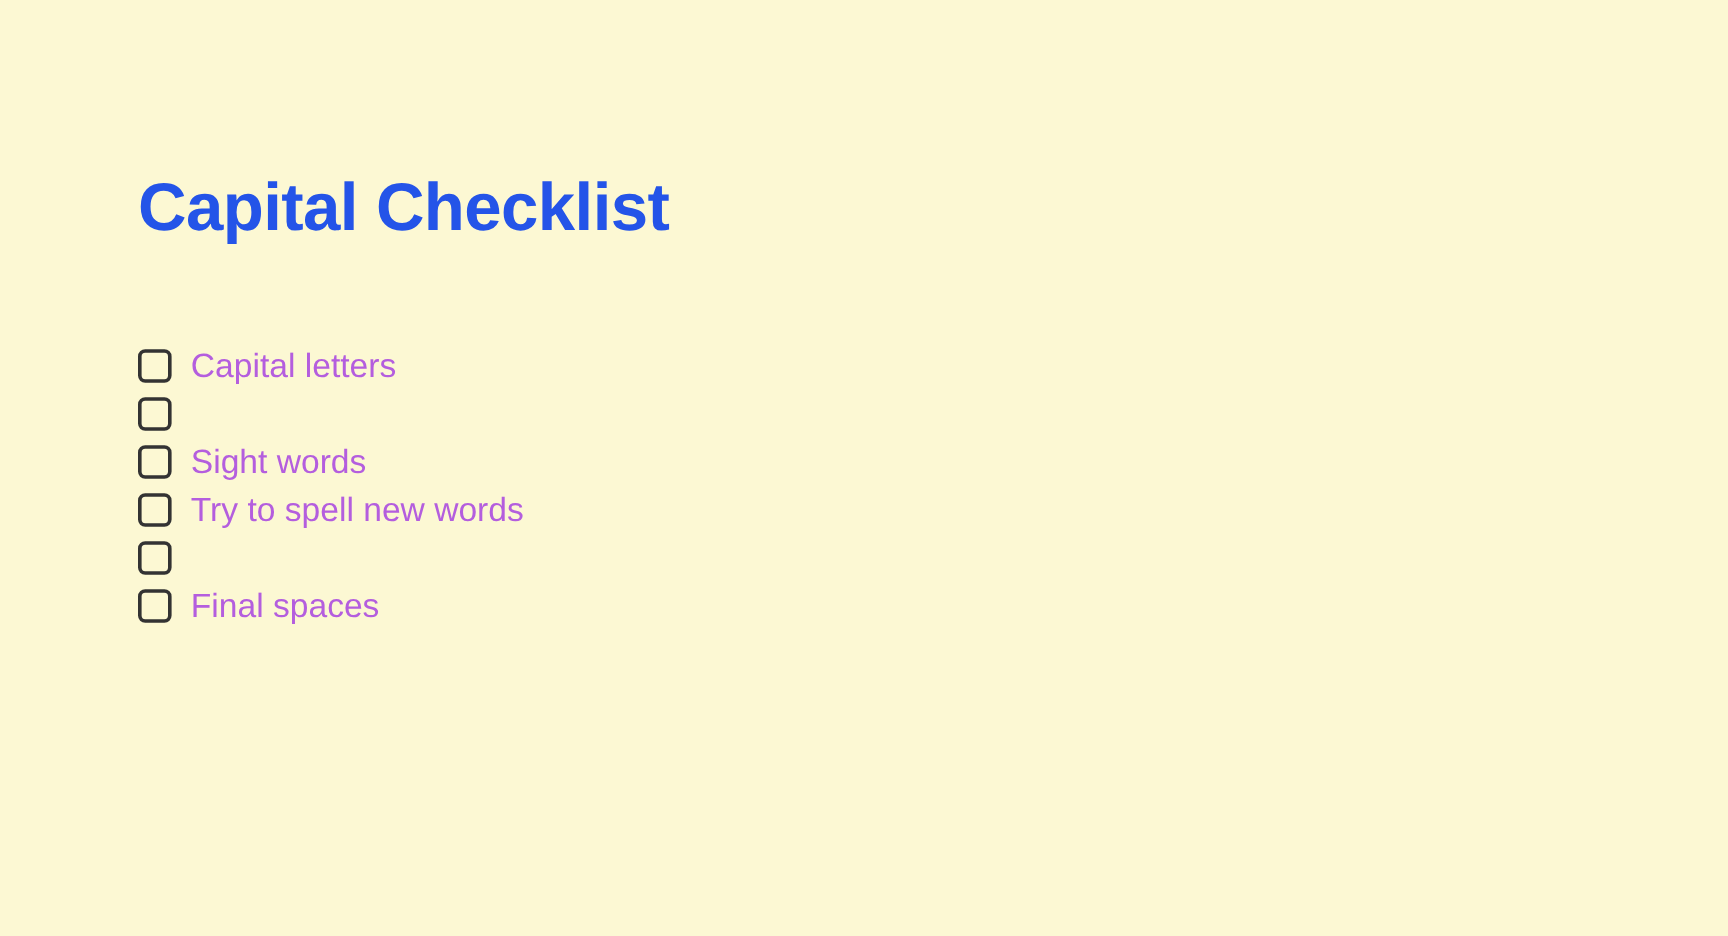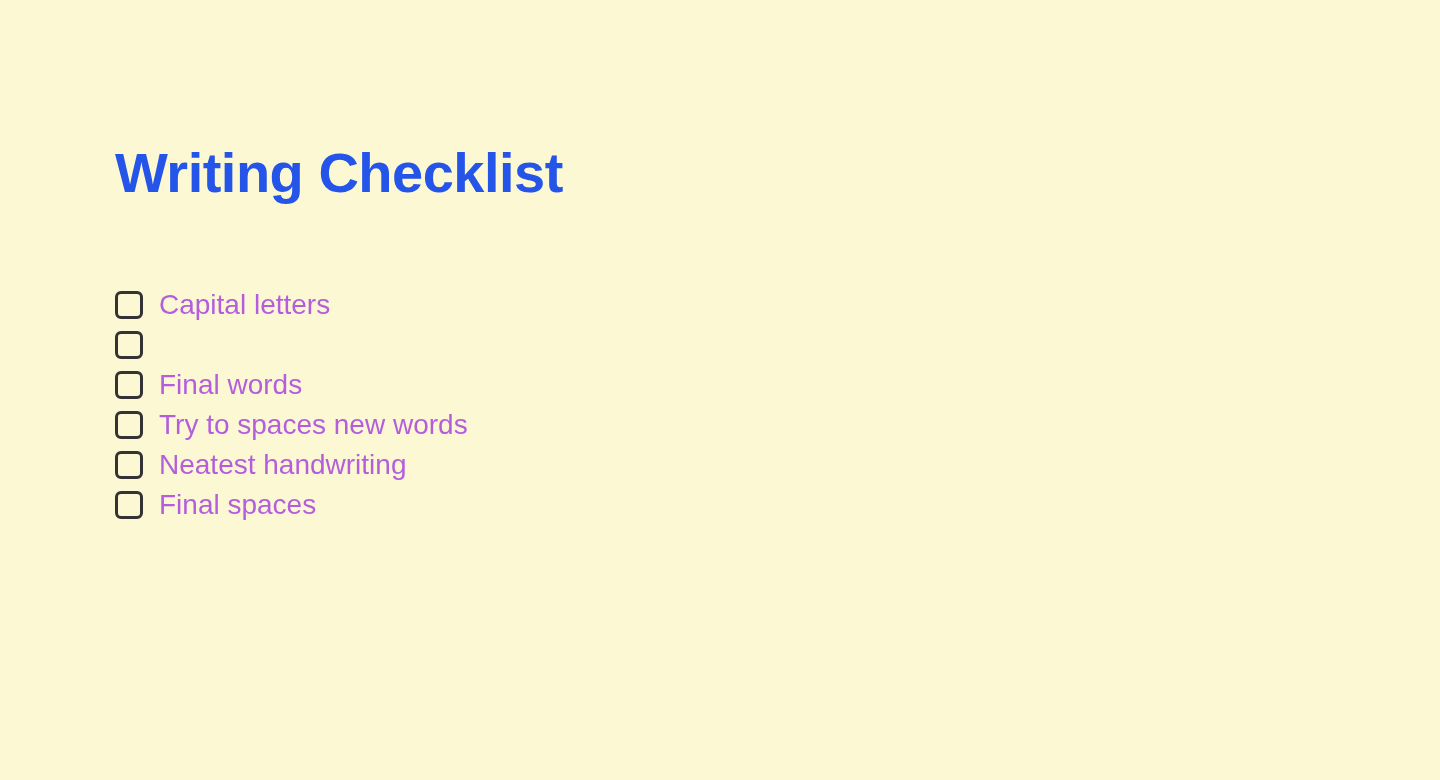--- a/index.html
+++ b/index.html
@@ -44,39 +44,38 @@
     }
     .label {
       color: #b45ede;
       font-size: 28px;
       font-weight: 400;
     }
   </style>
 </head>
 <body>
 
-<h1 class="title">Writing Checklist</h1>
+<h1 class="title">Capital Checklist</h1>
 
 <div class="checklist">
   <div class="checklist-row">
     <div class="checkbox"></div>
     <span class="label">Capital letters</span>
   </div>
   <div class="checklist-row">
     <div class="checkbox"></div>
   </div>
   <div class="checklist-row">
     <div class="checkbox"></div>
-    <span class="label">Final words</span>
+    <span class="label">Sight words</span>
   </div>
   <div class="checklist-row">
     <div class="checkbox"></div>
-    <span class="label">Try to spaces new words</span>
+    <span class="label">Try to spell new words</span>
   </div>
   <div class="checklist-row">
     <div class="checkbox"></div>
-    <span class="label">Neatest handwriting</span>
   </div>
   <div class="checklist-row">
     <div class="checkbox"></div>
     <span class="label">Final spaces</span>
   </div>
 </div>
 
 </body></html>

